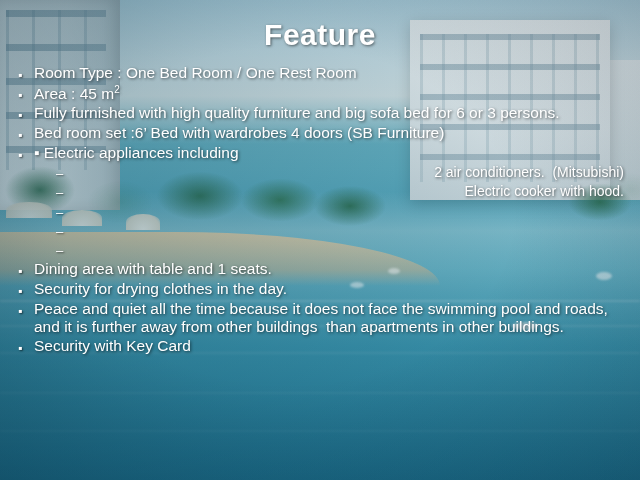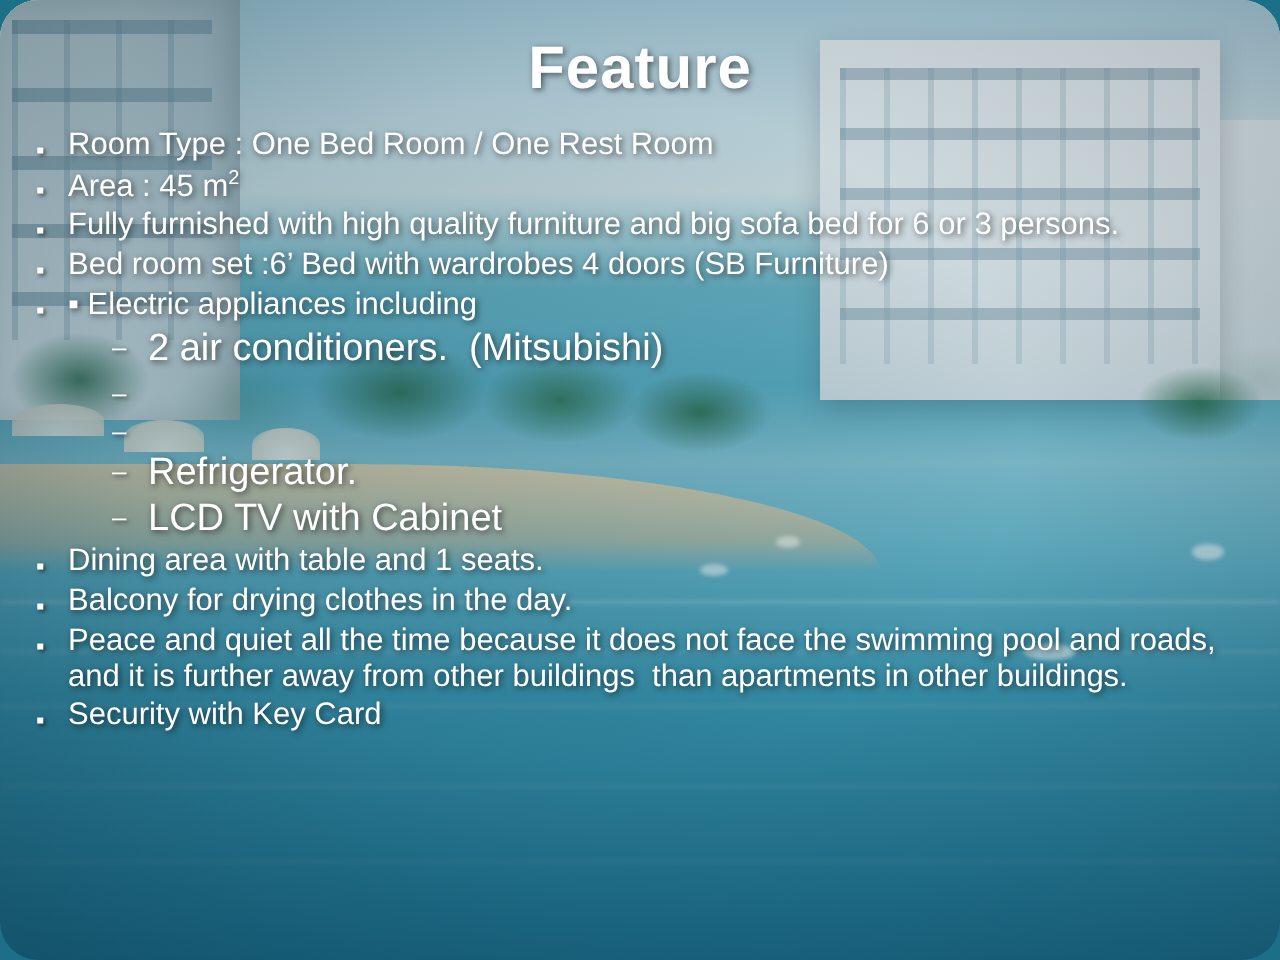--- a/index.html
+++ b/index.html
@@ -12,21 +12,20 @@
     overflow: hidden;
     font-family: "Liberation Sans", sans-serif;
     background: #1b6f86;
   }
 
   #slide {
     position: relative;
     width: 640px;
     height: 480px;
     overflow: hidden;
-    border-radius: 19px;
   }
 
   
   .bg {
     position: absolute;
     inset: 0;
     background:
       
       linear-gradient(to bottom, #b9d9e6 0%, #cfe3ea 12%, #d8e6e9 20%, rgba(216,230,233,0) 30%),
       
@@ -199,21 +198,21 @@
   .lvl1 .text { font-size: 15.5px; }
   
   .lvl2 {
     padding-left: 38px;
   }
   .lvl2 .marker {
     width: 18px;
     padding-top: 2px;
     font-size: 13px;
   }
-  .lvl2 .text { font-size: 19px; }
+  .lvl2 .text { font-size: 14px; text-align: right; }
   .sup { font-size: 10px; vertical-align: super; }
 </style>
 </head>
 <body>
 
 <div id="slide">
 
   <div class="bg">
     <div class="bld-left"></div>
     <div class="bld-far"></div>
@@ -259,39 +258,38 @@
         <div class="row lvl1">
           <span class="marker">▪</span>
           <span class="text">▪ Electric appliances including</span>
         </div>
         <div class="row lvl2">
           <span class="marker">–</span>
           <span class="text">2 air conditioners.  (Mitsubishi)</span>
         </div>
         <div class="row lvl2">
           <span class="marker">–</span>
-        </div>
-        <div class="row lvl2">
-          <span class="marker">–</span>
-        </div>
-        <div class="row lvl2">
-          <span class="marker">–</span>
-          <span class="text">Refrigerator.</span>
-        </div>
-        <div class="row lvl2">
-          <span class="marker">–</span>
-          <span class="text">LCD TV with Cabinet</span>
+          <span class="text">Electric cooker with hood.</span>
+        </div>
+        <div class="row lvl2">
+          <span class="marker">–</span>
+        </div>
+        <div class="row lvl2">
+          <span class="marker">–</span>
+        </div>
+        <div class="row lvl2">
+          <span class="marker">–</span>
         </div>
         <div class="row lvl1">
           <span class="marker">▪</span>
           <span class="text">Dining area with table and 1 seats.</span>
         </div>
         <div class="row lvl1">
           <span class="marker">▪</span>
-          <span class="text">Balcony for drying clothes in the day.</span>
+          <span class="text">Security for drying clothes in the day.</span>
         </div>
         <div class="row lvl1">
           <span class="marker">▪</span>
           <span class="text">Peace and quiet all the time because it does not face the swimming pool and roads, and it is further away from other buildings  than apartments in other buildings.</span>
         </div>
         <div class="row lvl1">
           <span class="marker">▪</span>
           <span class="text">Security with Key Card</span>
         </div>
       </div>

